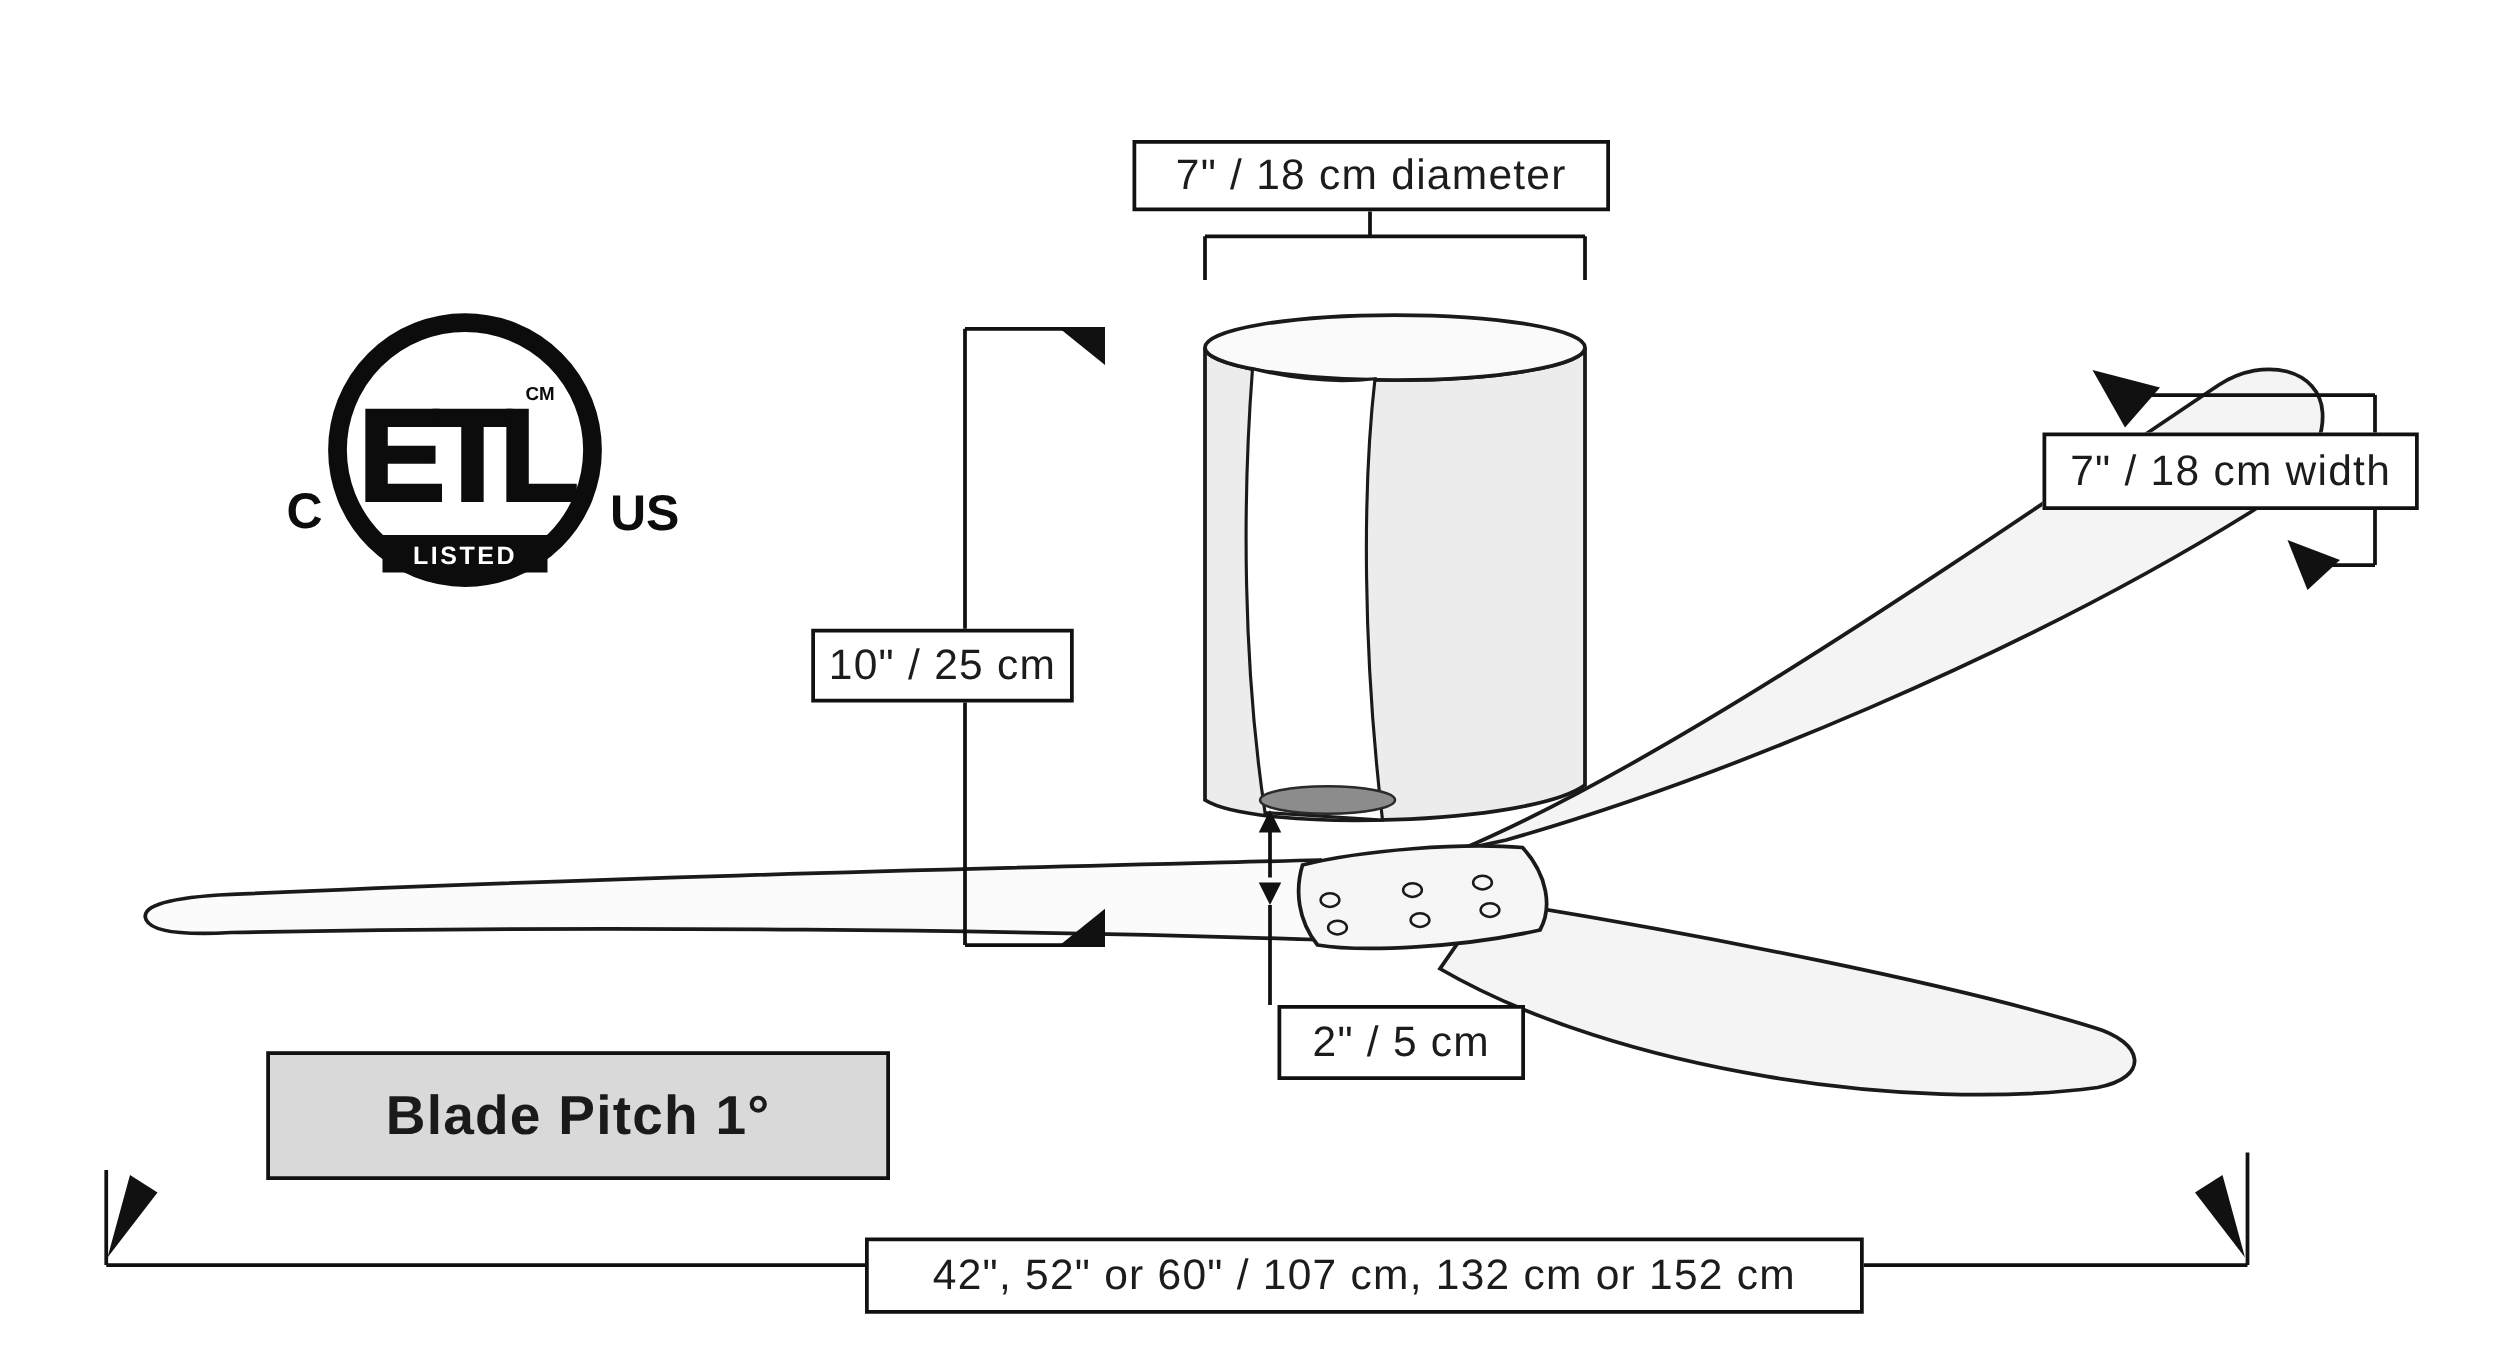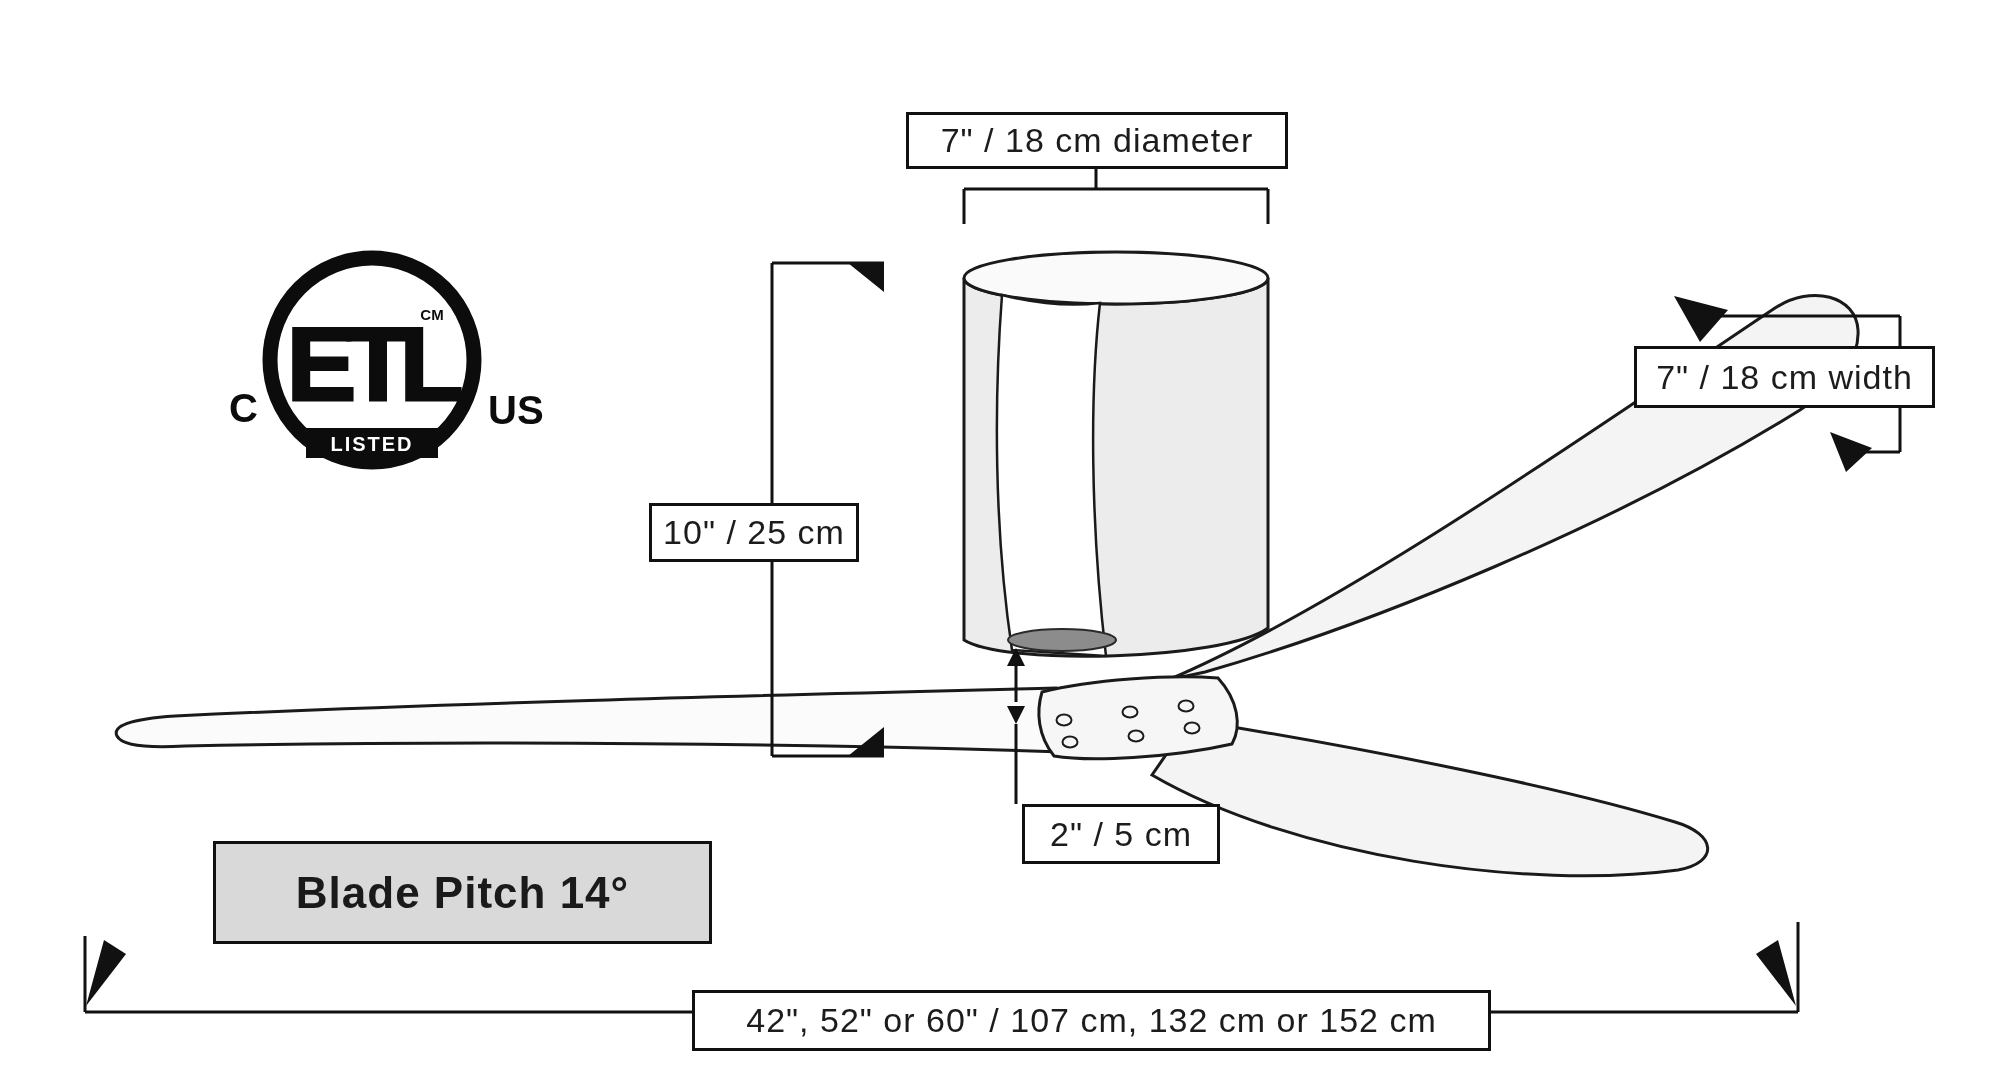--- a/index.html
+++ b/index.html
@@ -103,17 +103,17 @@
   </svg>
 
   <div class="dim-label" id="label-diameter">7" / 18 cm diameter</div>
 
   <div class="dim-label" id="label-height">10" / 25 cm</div>
 
   <div class="dim-label" id="label-width">7" / 18 cm width</div>
 
   <div class="dim-label" id="label-gap">2" / 5 cm</div>
 
-  <div class="pitch-label">Blade Pitch 14°</div>
+  <div class="pitch-label">Blade Pitch 1°</div>
 
   <div class="dim-label" id="label-span">42", 52" or 60" / 107 cm, 132 cm or 152 cm</div>
 
 </div>
 
 </body></html>

